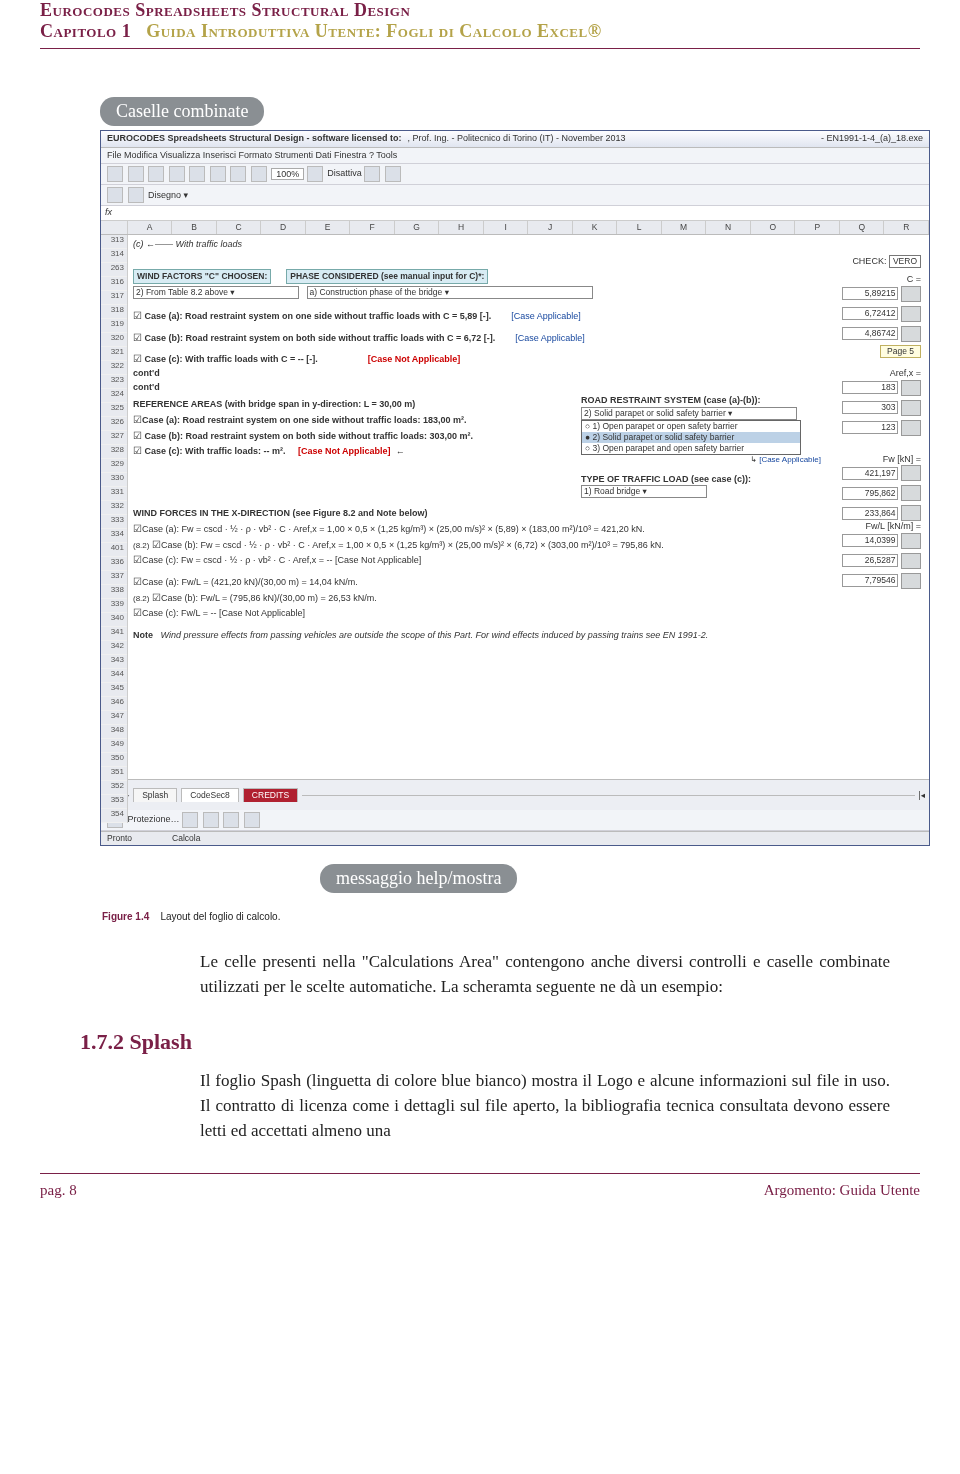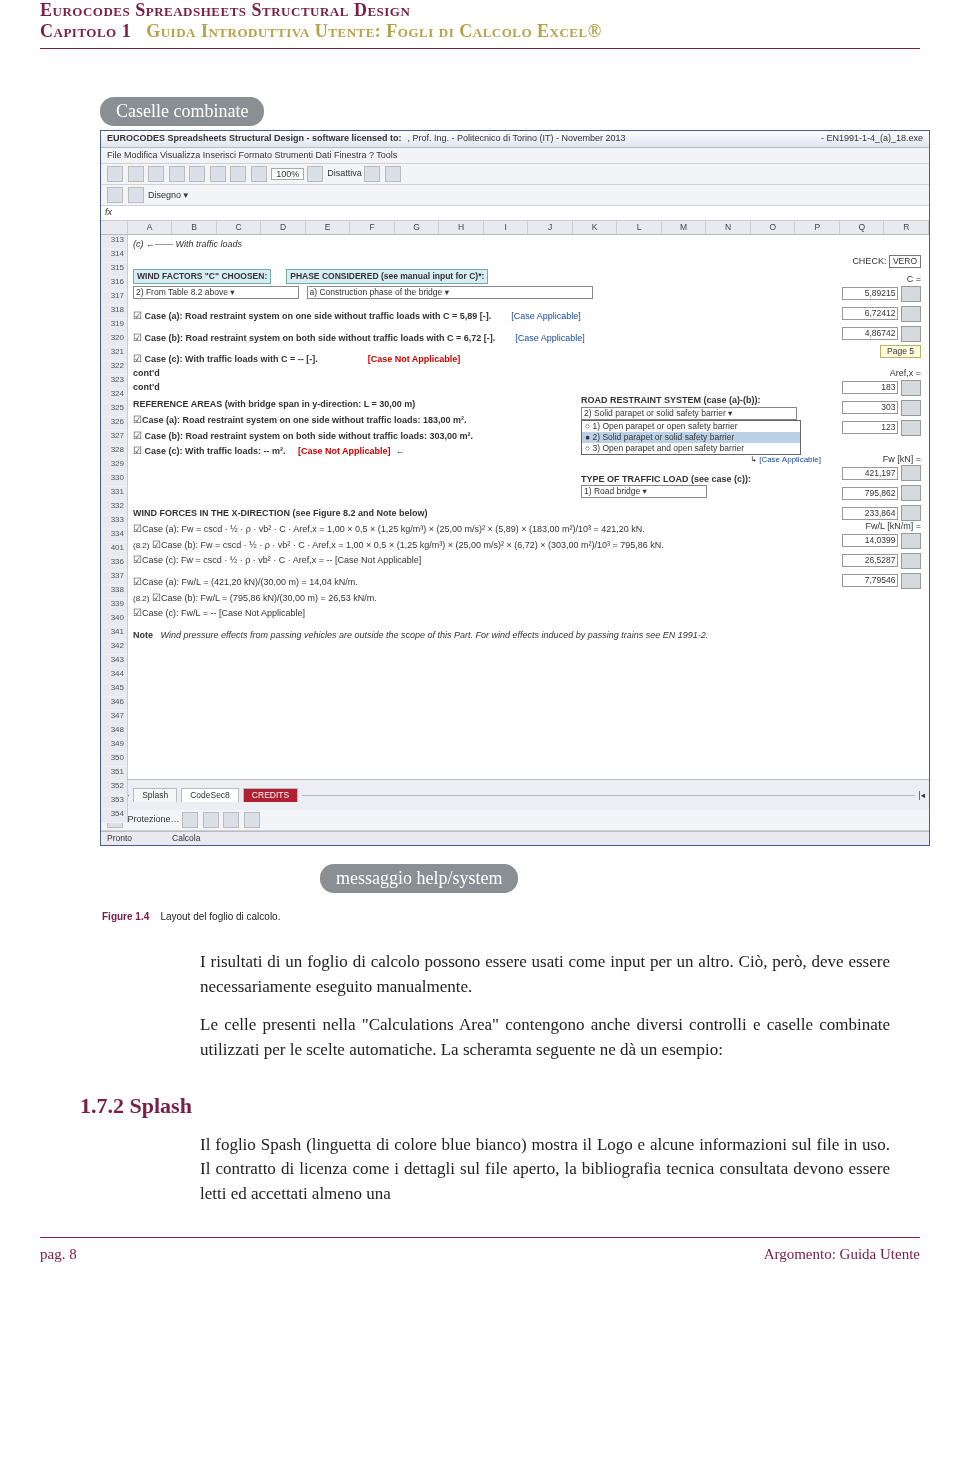--- a/index.html
+++ b/index.html
@@ -246,21 +246,21 @@
         <div style="width:44px;">N</div>
         <div style="width:44px;">O</div>
         <div style="width:44px;">P</div>
         <div style="width:44px;">Q</div>
         <div style="width:44px;">R</div>
       </div>
       <div class="grid">
         <div class="rownums" id="rownums">
             <div>313</div>
             <div>314</div>
-            <div>315</div>
+            <div>263</div>
             <div>316</div>
             <div>317</div>
             <div>318</div>
             <div>319</div>
             <div>320</div>
             <div>321</div>
             <div>322</div>
             <div>323</div>
             <div>324</div>
             <div>325</div>
@@ -431,28 +431,27 @@
         <span class="ico"></span>
         <span class="ico"></span>
       </div>
       <div class="statusbar">
         <span>Pronto</span>
         <span>Calcola</span>
       </div>
     </div>
   </div>
 
-  <div class="pill-lower">messaggio help/system</div>
+  <div class="pill-lower">messaggio help/mostra</div>
 
   <div class="fig-cap">
     <b>Figure 1.4</b>&nbsp;&nbsp;&nbsp;&nbsp;<span>Layout del foglio di calcolo.</span>
   </div>
 
   <div class="body-txt">
-    <p>I risultati di un foglio di calcolo possono essere usati come input per un altro. Ciò, però, deve essere necessariamente eseguito manualmente.</p>
     <p>Le celle presenti nella "Calculations Area" contengono anche diversi controlli e caselle combinate utilizzati per le scelte automatiche. La scheramta seguente ne dà un esempio:</p>
   </div>
 
   <div class="sec">1.7.2 Splash</div>
 
   <div class="body-txt">
     <p>Il foglio Spash (linguetta di colore blue bianco) mostra il Logo e alcune informazioni sul file in uso. Il contratto di licenza come i dettagli sul file aperto, la bibliografia tecnica consultata devono essere letti ed accettati almeno una</p>
   </div>
 
   <div class="foot-rule"></div>

